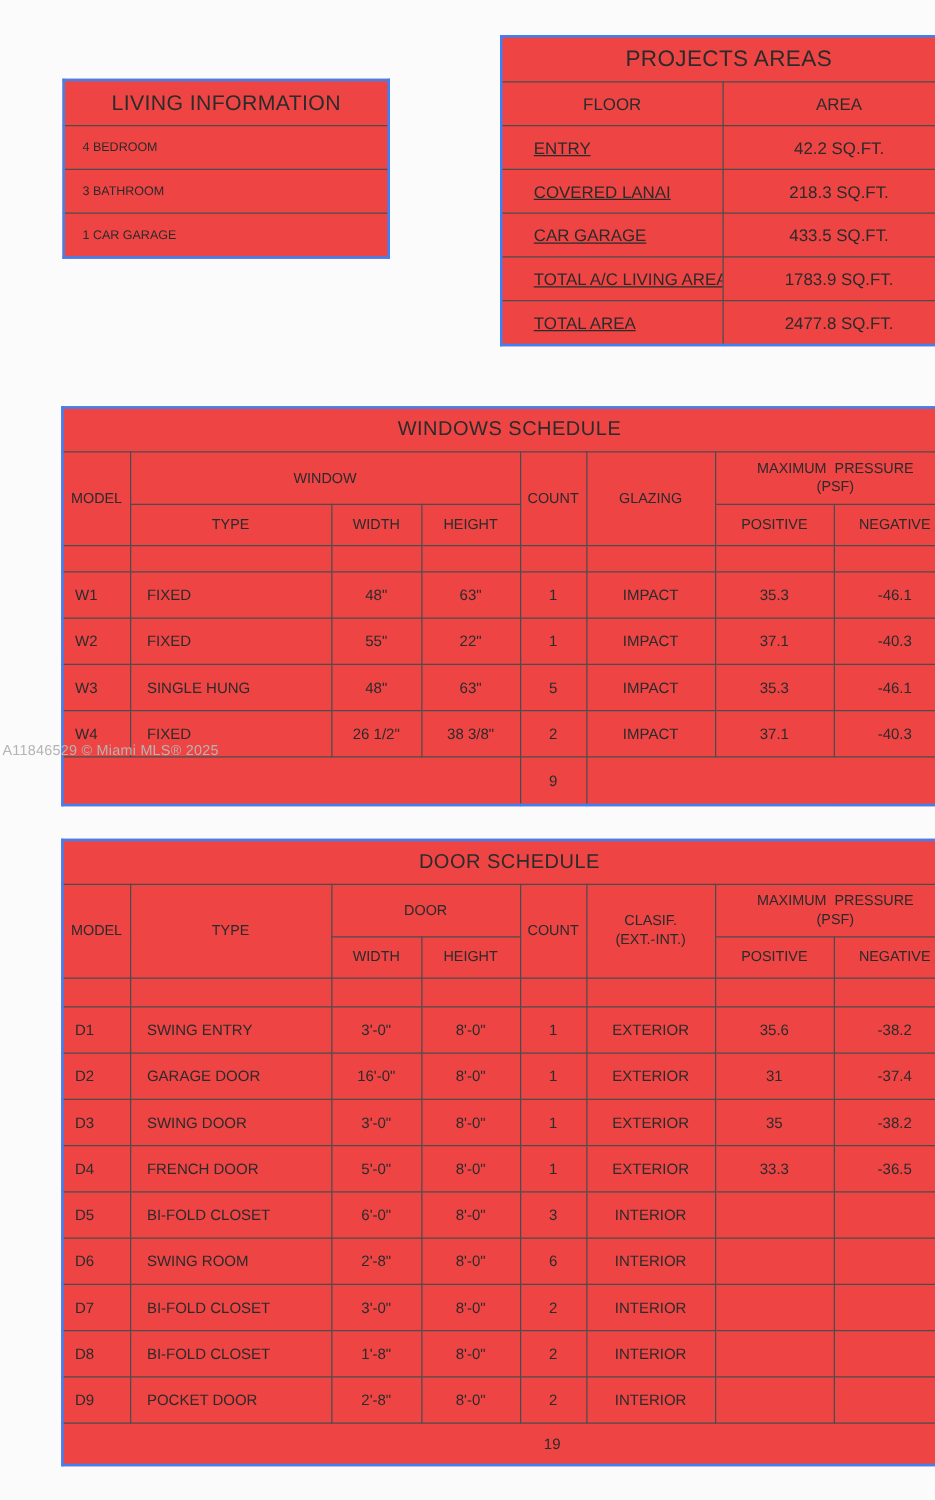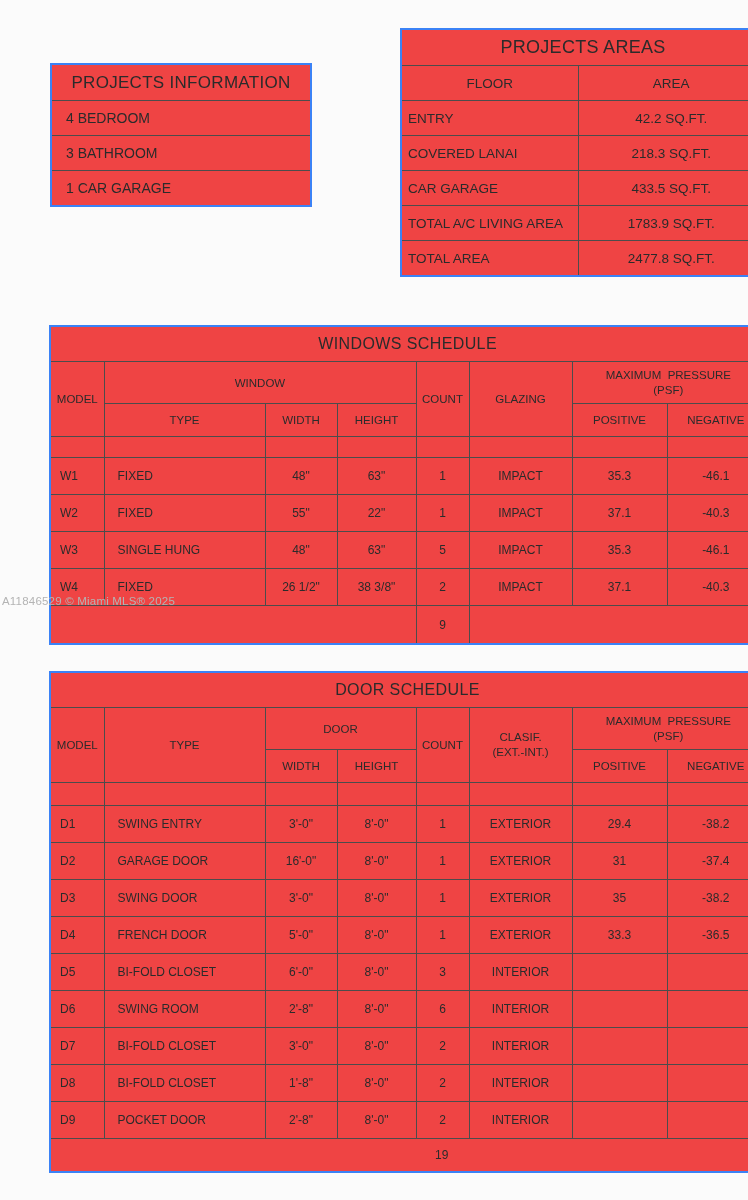--- a/index.html
+++ b/index.html
@@ -13,27 +13,27 @@
     position:absolute; border-collapse:collapse; table-layout:fixed;
     background:#ef4444; border:2px solid #3b82f6;margin-left:32px;
   }
   .tbl td {
     border:1px solid #4c4c4c; padding:0; margin:0;
     font-size:12px; text-align:center; vertical-align:middle;
     overflow:hidden; white-space:nowrap; color:#2b2b2b;
   }
   
   .gi { left:18px; top:63px; width:262px; }
-  .gi td { height:34px; text-align:left; padding-left:14px; font-size:14px; }
+  .gi td { height:34px; text-align:left; padding-left:14px; font-size:10px; }
   .gi td.title-cell { height:35px; text-align:center; padding-left:0; font-size:17px; letter-spacing:.3px; }
   
   .pa { left:368px; top:28px; width:364px; }
   .pa td { height:34px; font-size:13.5px; }
   .pa td.title-cell { height:35px; font-size:18px; letter-spacing:.3px; }
-  .pa td.pa-floor { text-align:left; padding-left:6px; }
+  .pa td.pa-floor { text-align:left; padding-left:25px;text-decoration:underline; }
   
   .sched.windows { left:17px; top:325px; width:715px; }
   .sched.doors   { left:17px; top:671px; width:715px; }
   .sched .r-title td { height:34px; font-size:16px; letter-spacing:.4px; }
   .sched .r-h1 td { height:41px; font-size:11.5px; }
   .sched .r-h2 td { height:32px; font-size:11.5px; }
   .sched .r-spacer td { height:20px; }
   .doors .r-spacer td { height:22px; }
   .sched .r-data td { height:36px; }
   .windows .r-total td { height:37px; }
@@ -50,21 +50,21 @@
   }
 </style>
 </head>
 <body>
 
 <div class="page">
 
   <table class="tbl gi">
     <tbody>
         <tr>
-          <td class="title-cell">PROJECTS INFORMATION</td>
+          <td class="title-cell">LIVING INFORMATION</td>
         </tr>
     <tr>
           <td>4 BEDROOM</td>
         </tr>
     <tr>
           <td>3 BATHROOM</td>
         </tr>
     <tr>
           <td>1 CAR GARAGE</td>
         </tr>
@@ -242,21 +242,21 @@
           <td></td>
           <td></td>
     </tr>
     <tr class="r-data">
       <td class="cell-model">D1</td>
       <td class="cell-left">SWING ENTRY</td>
       <td>3'-0"</td>
       <td>8'-0"</td>
       <td>1</td>
       <td>EXTERIOR</td>
-      <td>29.4</td>
+      <td>35.6</td>
       <td>-38.2</td>
     </tr>
     <tr class="r-data">
       <td class="cell-model">D2</td>
       <td class="cell-left">GARAGE DOOR</td>
       <td>16'-0"</td>
       <td>8'-0"</td>
       <td>1</td>
       <td>EXTERIOR</td>
       <td>31</td>

